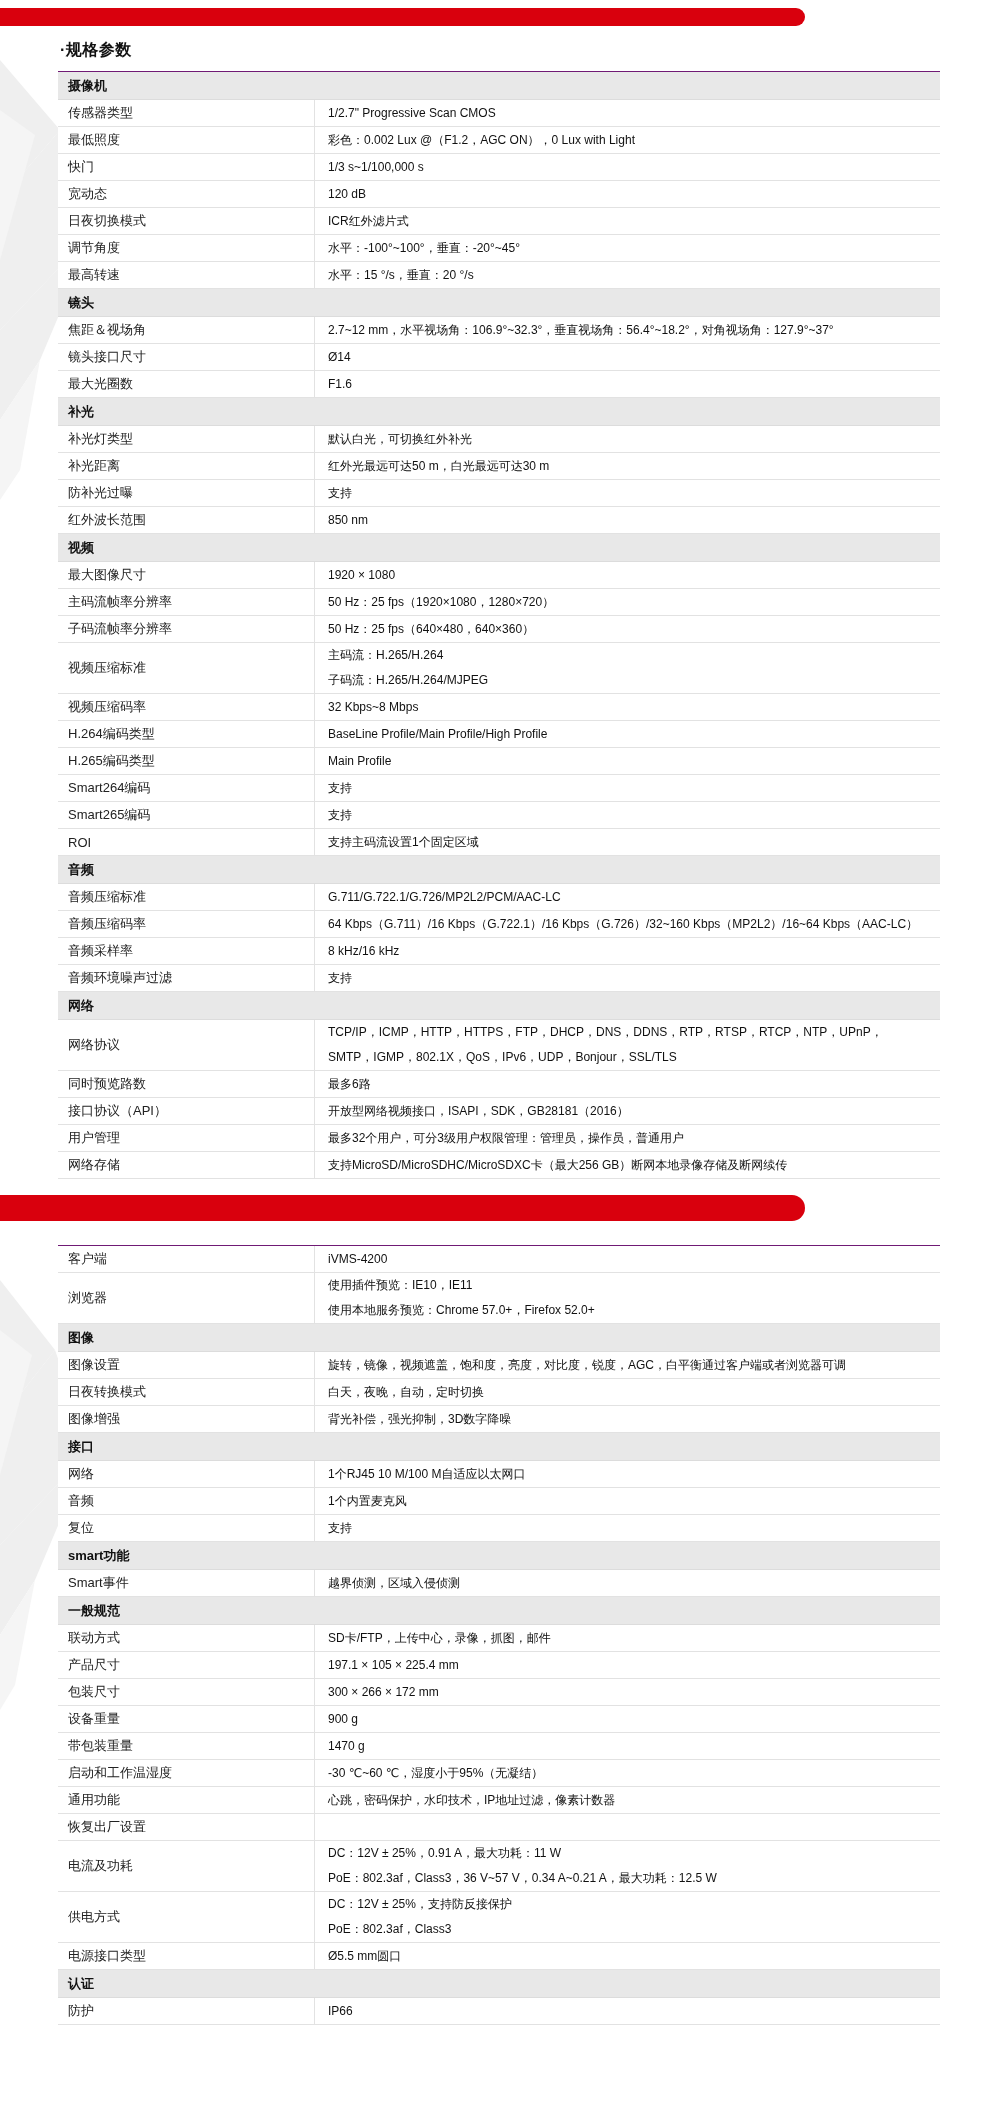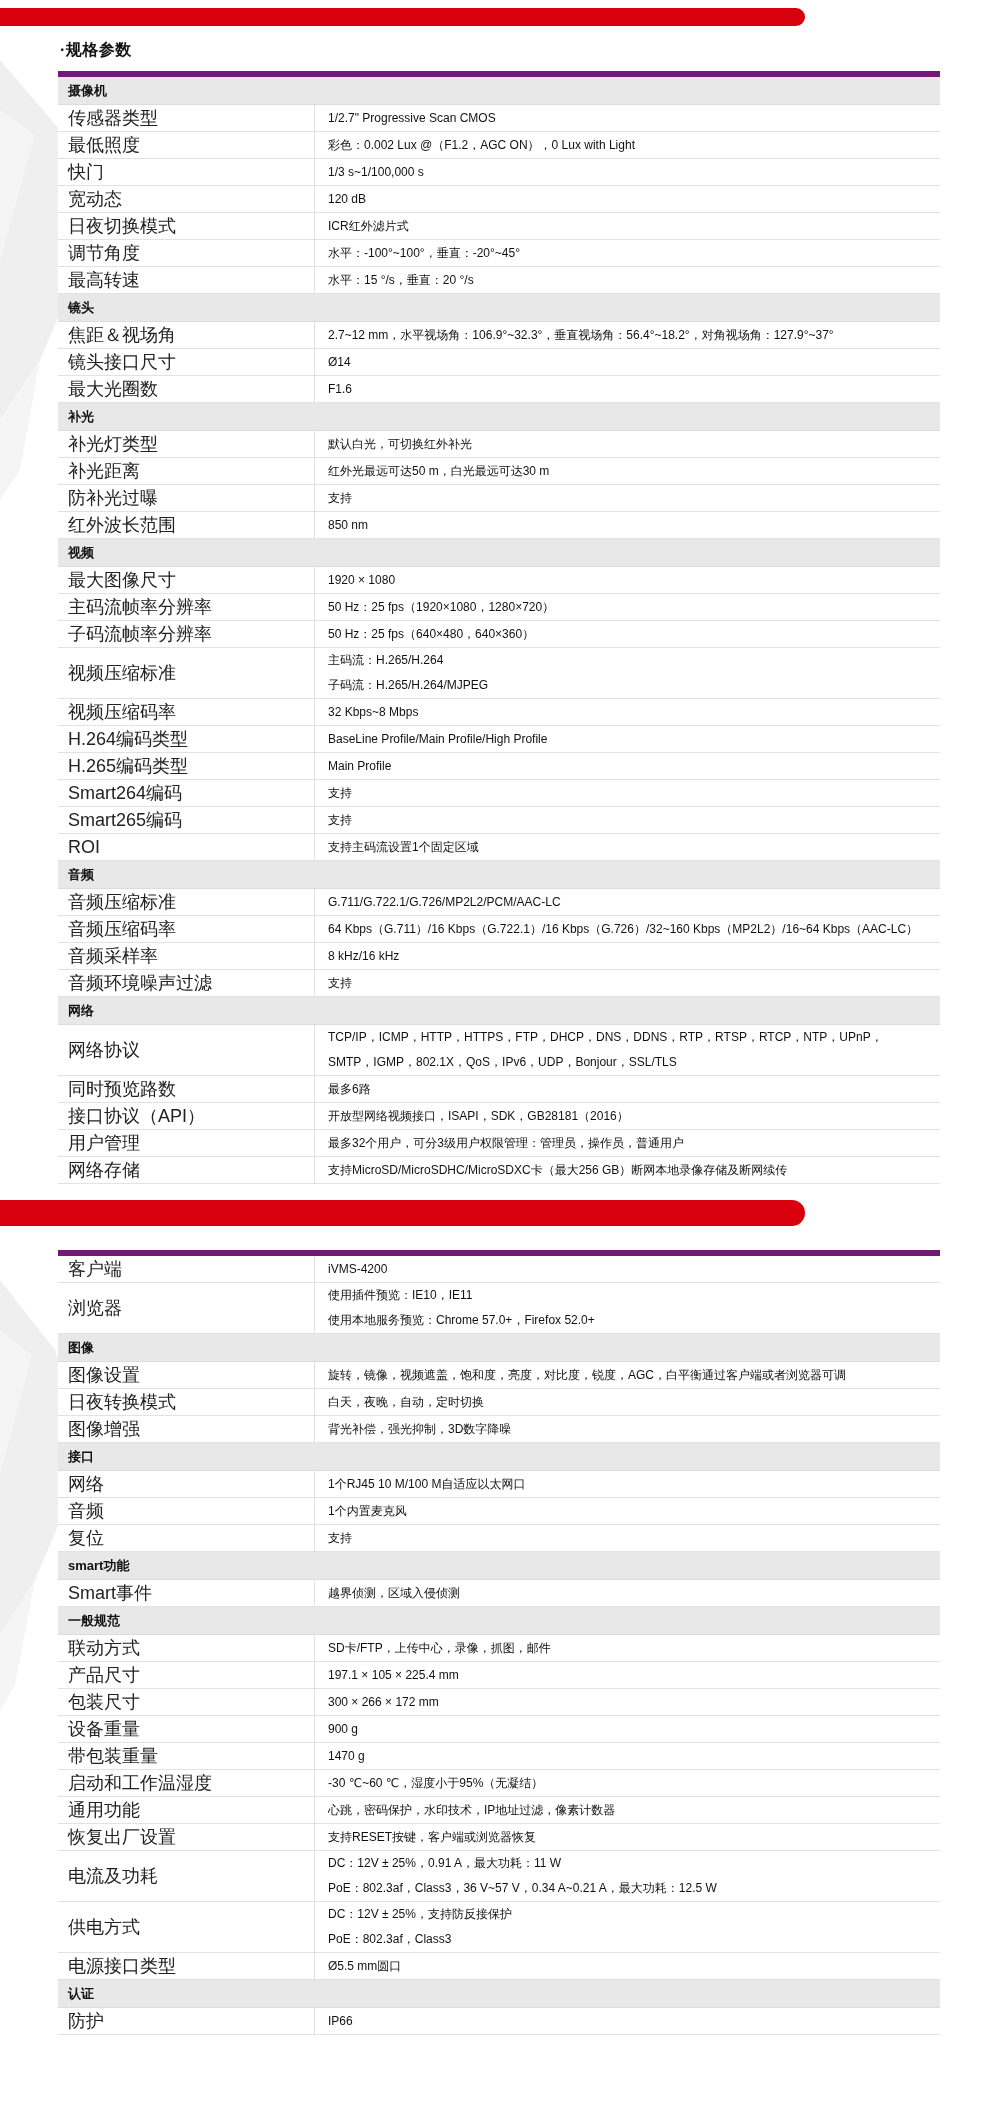--- a/index.html
+++ b/index.html
@@ -18,29 +18,29 @@
   }
   .redbar.top{margin-top:8px;}
   .redbar.divider{height:26px;border-radius:0 14px 14px 0;margin:16px 0 24px 0;}
   .page-title{
     margin:14px 0 10px 60px;
     font-size:16px;font-weight:bold;color:#111;
     letter-spacing:0.5px;
   }
   .spec-table{
     margin-left:58px;width:882px;
-    border-top:6px solid #701a75;
+    border-top:1px solid #701a75;
     background:#c2410c;
   }
   .srow{display:flex;border-bottom:1px solid #e2e2e2;background:#ffffff;}
   .srow .label{
     flex:0 0 236px;padding:0 10px;min-height:26px;
     display:flex;align-items:center;
     border-right:1px solid #e2e2e2;
-    font-size:18px;color:#222;
+    font-size:13px;color:#222;
   }
   .srow .value{
     flex:1 1 auto;padding:0 13px;min-height:26px;
     display:flex;flex-direction:column;justify-content:center;
     font-size:12px;color:#111;
   }
   .val-line{line-height:25px;}
   .section-row{
     background:#e8e8e8;
     border-bottom:1px solid #dcdcdc;
@@ -385,23 +385,20 @@
         </div>
       </div>
       <div class="srow">
         <div class="label">通用功能</div>
         <div class="value">
           <div class="val-line">心跳，密码保护，水印技术，IP地址过滤，像素计数器</div>
         </div>
       </div>
       <div class="srow">
         <div class="label">恢复出厂设置</div>
-        <div class="value">
-          <div class="val-line">支持RESET按键，客户端或浏览器恢复</div>
-        </div>
       </div>
       <div class="srow">
         <div class="label">电流及功耗</div>
         <div class="value">
           <div class="val-line">DC：12V ± 25%，0.91 A，最大功耗：11 W</div>
           <div class="val-line">PoE：802.3af，Class3，36 V~57 V，0.34 A~0.21 A，最大功耗：12.5 W</div>
         </div>
       </div>
       <div class="srow">
         <div class="label">供电方式</div>

